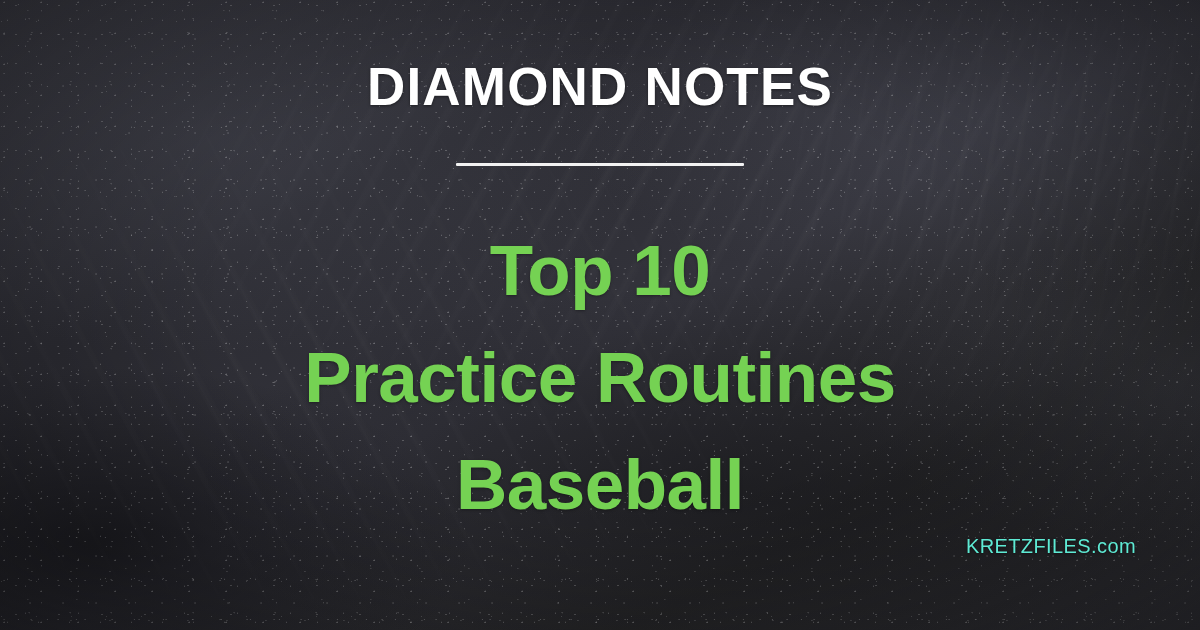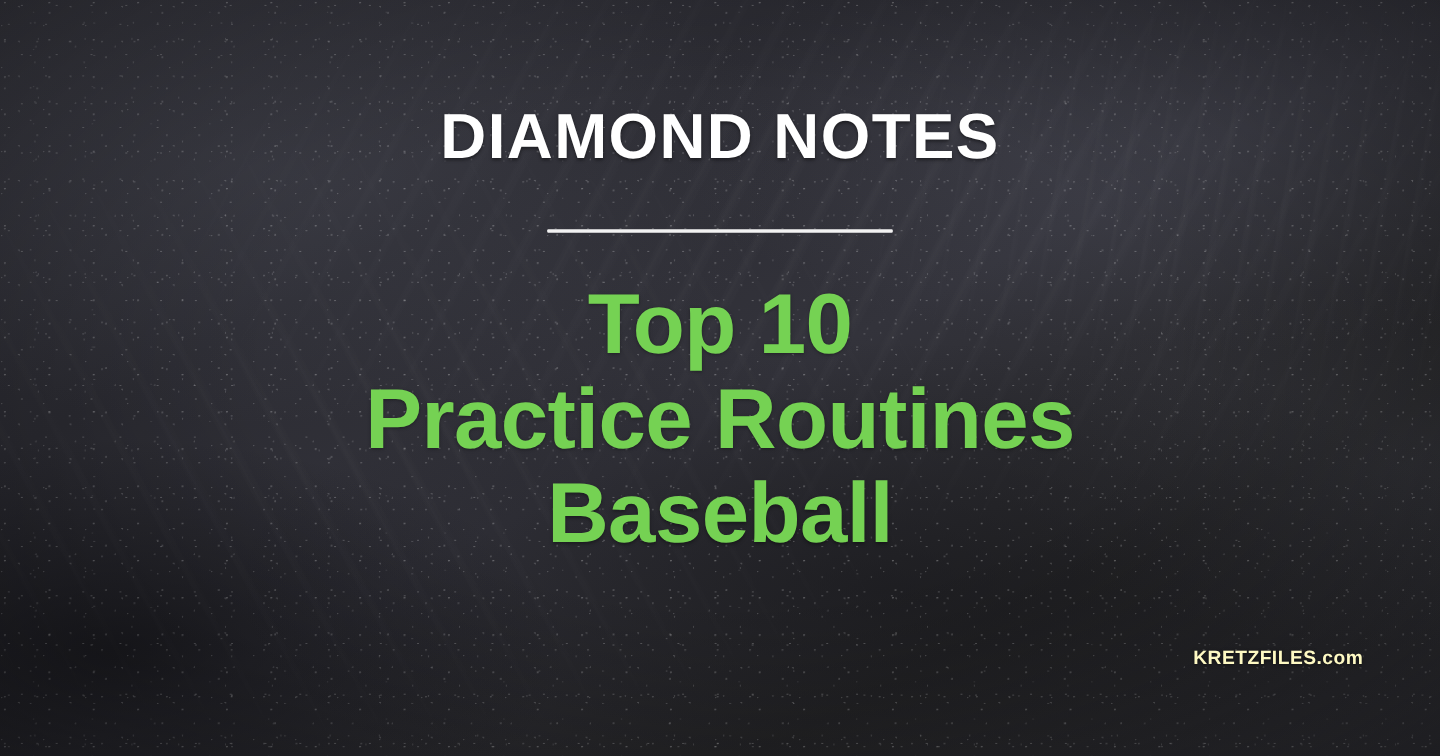--- a/index.html
+++ b/index.html
@@ -100,21 +100,21 @@
 
   
   .content {
     position:absolute; inset:0;
     display:flex; flex-direction:column;
     align-items:center;
     z-index:5;
   }
 
   .eyebrow {
-    margin-top:88px;
+    margin-top:60px;
     color:#ffffff;
     font-size:53px;
     font-weight:bold;
     letter-spacing:1.2px;
     line-height:1;
     text-align:center;
     white-space:nowrap;
     text-shadow:0 1px 3px rgba(0,0,0,.45);
   }
 
@@ -128,28 +128,28 @@
   .headline {
     margin-top:38px;
     color:#75d253;
     font-size:71px;
     font-weight:bold;
     line-height:1.11;
     text-align:center;
     letter-spacing:-0.5px;
     text-shadow:0 1px 3px rgba(0,0,0,.35);
   }
-  .headline .hl-line { display:block; white-space:nowrap; }
+  .headline .hl-line { display:block; white-space:nowrap;margin-top:28px; }
 
   .watermark {
     position:absolute;
     right:64px; bottom:72px;
-    color:#fef9c3;
-    font-size:16px;
-    font-weight:bold;
+    color:#5eead4;
+    font-size:20px;
+    font-weight:normal;
     letter-spacing:.4px;
     white-space:nowrap;
     text-shadow:0 1px 3px rgba(0,0,0,.5);
   }
 </style>
 </head>
 <body>
 
 <div class="canvas">
 

